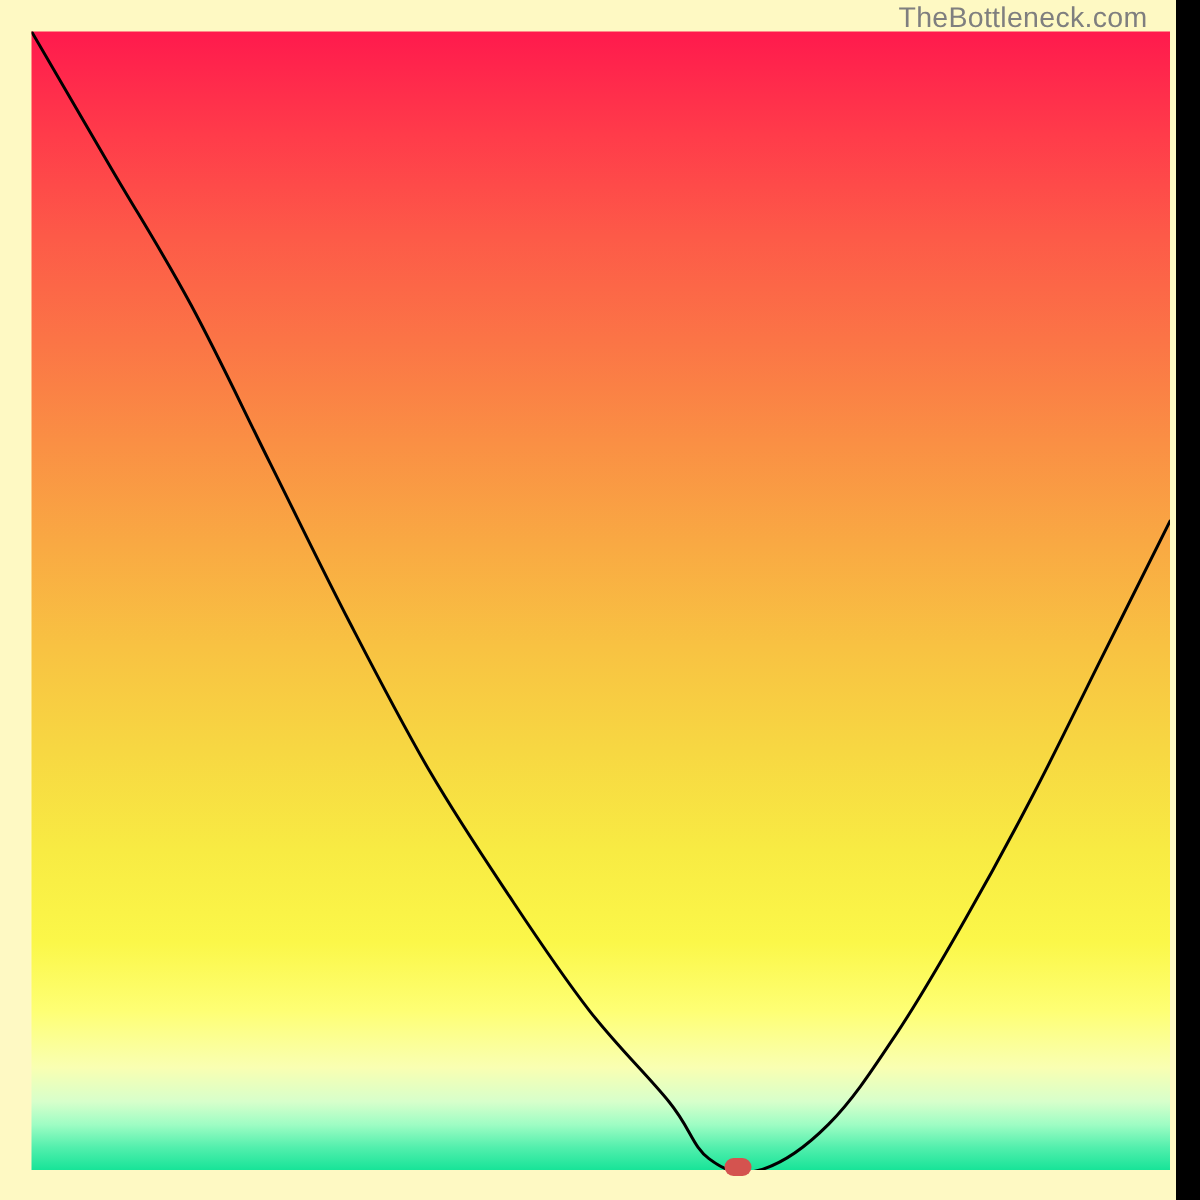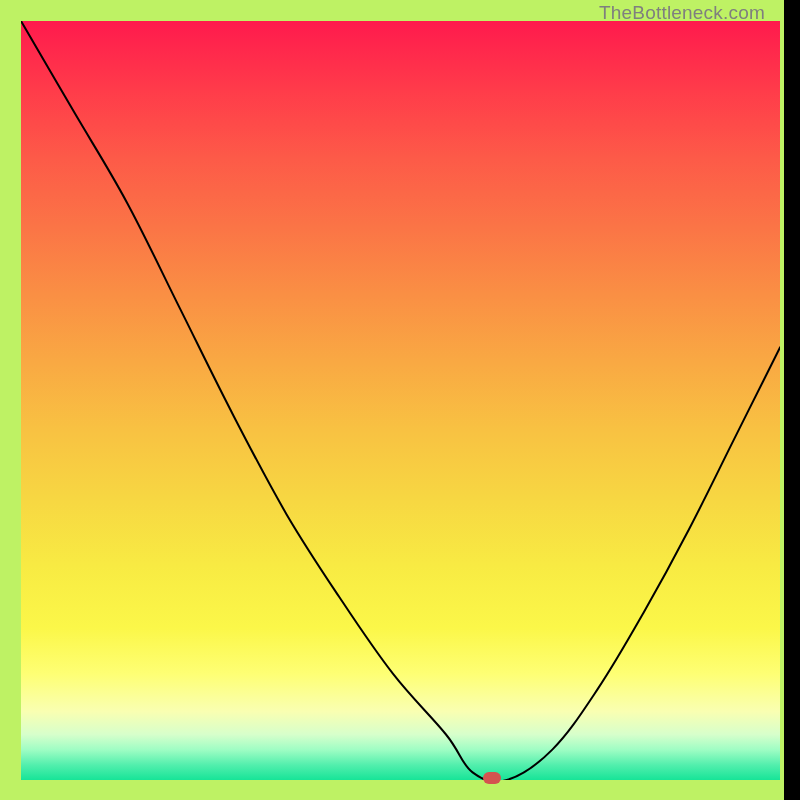--- a/index.html
+++ b/index.html
@@ -1,17 +1,17 @@
 <!DOCTYPE html>
 <html><head>
 <meta charset="utf-8">
 <style>
   * { margin: 0; padding: 0; box-sizing: border-box; }
   html, body { width: 800px; height: 800px; overflow: hidden; background: #000; }
-  .wrap { position: relative; width: 784px; height: 800px; background: #bef264; }
+  .wrap { position: relative; width: 784px; height: 800px; background: #fef9c3; }
   .plot {
     position: absolute;
     left: 21px;
     top: 21px;
     width: 759px;
     height: 759px;
     background: linear-gradient(to bottom,
       #ff1a4d 0%,
       #ff3b4a 9%,
       #fd5a48 18%,

